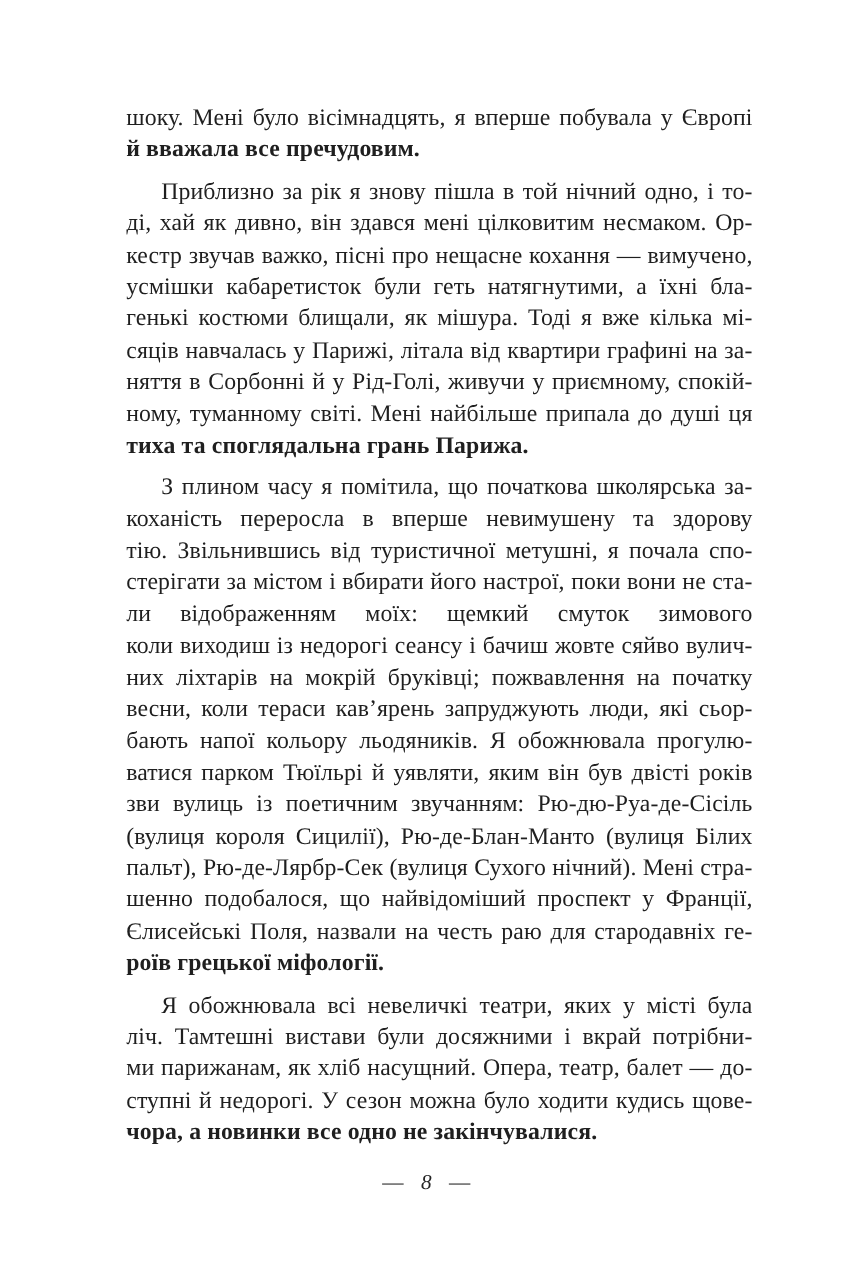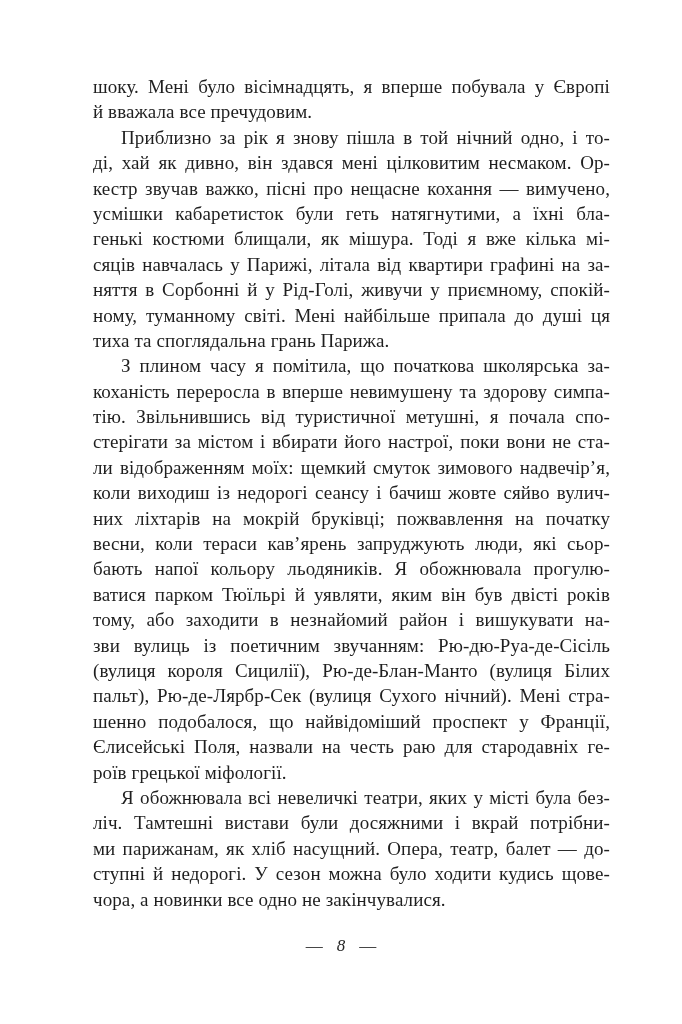--- a/index.html
+++ b/index.html
@@ -20,35 +20,36 @@
     font-family: "Liberation Serif", "DejaVu Serif", serif;
     color: #1f1f1f;
   }
   .text-block {
     position: absolute;
     left: 93px;
     top: 74px;
     width: 517px;
   }
   .paragraph {
-    margin: 0;
+    margin: 8px;
     padding: 0;
   }
   .line {
     font-size: 19px;
     line-height: 25.4px;
     height: 25.4px;
     overflow: hidden;
     text-align: justify;
     text-align-last: justify;
     letter-spacing: 0.1px;
   }
   .line.last {
     text-align: left;
     text-align-last: left;
+    font-weight: bold;
   }
   .line.indent {
     text-indent: 28px;
   }
   .page-footer {
     position: absolute;
     left: 0;
     top: 936px;
     width: 682px;
     text-align: center;
@@ -91,21 +92,20 @@
       <div class="line indent">З плином часу я помітила, що початкова школярська за-</div>
       <div class="line">коханість переросла в вперше невимушену та здорову симпа-</div>
       <div class="line">тію. Звільнившись від туристичної метушні, я почала спо-</div>
       <div class="line">стерігати за містом і вбирати його настрої, поки вони не ста-</div>
       <div class="line">ли відображенням моїх: щемкий смуток зимового надвечір’я,</div>
       <div class="line">коли виходиш із недорогі сеансу і бачиш жовте сяйво вулич-</div>
       <div class="line">них ліхтарів на мокрій бруківці; пожвавлення на початку</div>
       <div class="line">весни, коли тераси кав’ярень запруджують люди, які сьор-</div>
       <div class="line">бають напої кольору льодяників. Я обожнювала прогулю-</div>
       <div class="line">ватися парком Тюїльрі й уявляти, яким він був двісті років</div>
-      <div class="line">тому, або заходити в незнайомий район і вишукувати на-</div>
       <div class="line">зви вулиць із поетичним звучанням: Рю-дю-Руа-де-Сісіль</div>
       <div class="line">(вулиця короля Сицилії), Рю-де-Блан-Манто (вулиця Білих</div>
       <div class="line">пальт), Рю-де-Лярбр-Сек (вулиця Сухого нічний). Мені стра-</div>
       <div class="line">шенно подобалося, що найвідоміший проспект у Франції,</div>
       <div class="line">Єлисейські Поля, назвали на честь раю для стародавніх ге-</div>
       <div class="line last">роїв грецької міфології.</div>
     </div>
 
     <div class="paragraph">
       <div class="line indent">Я обожнювала всі невеличкі театри, яких у місті була без-</div>

